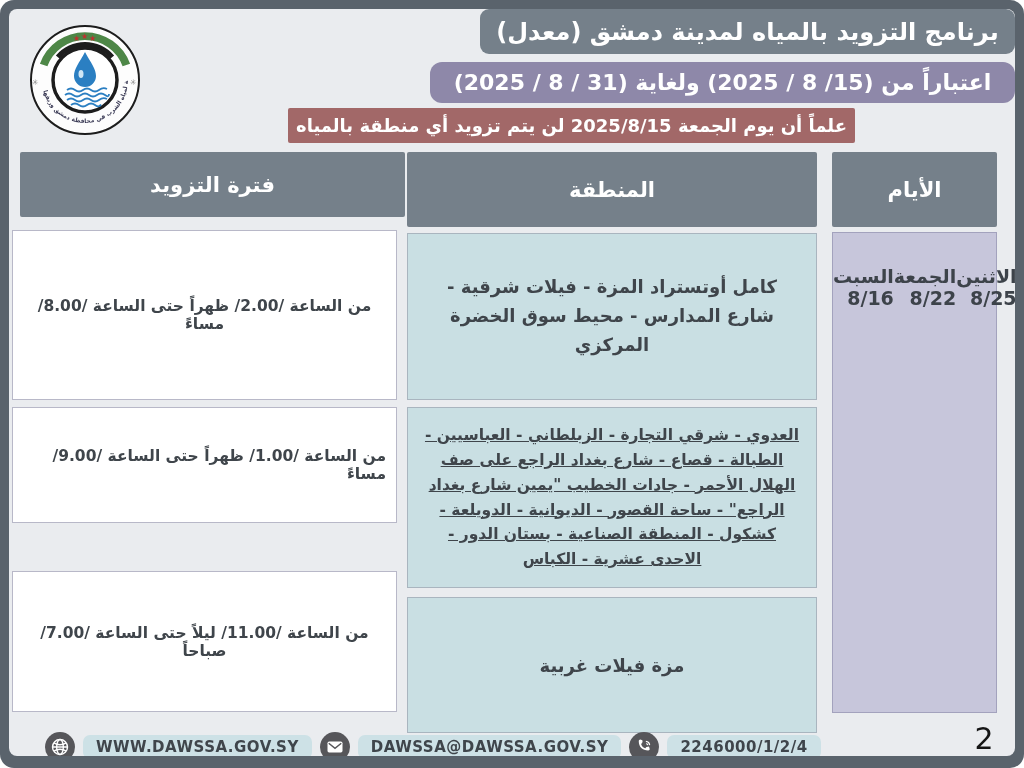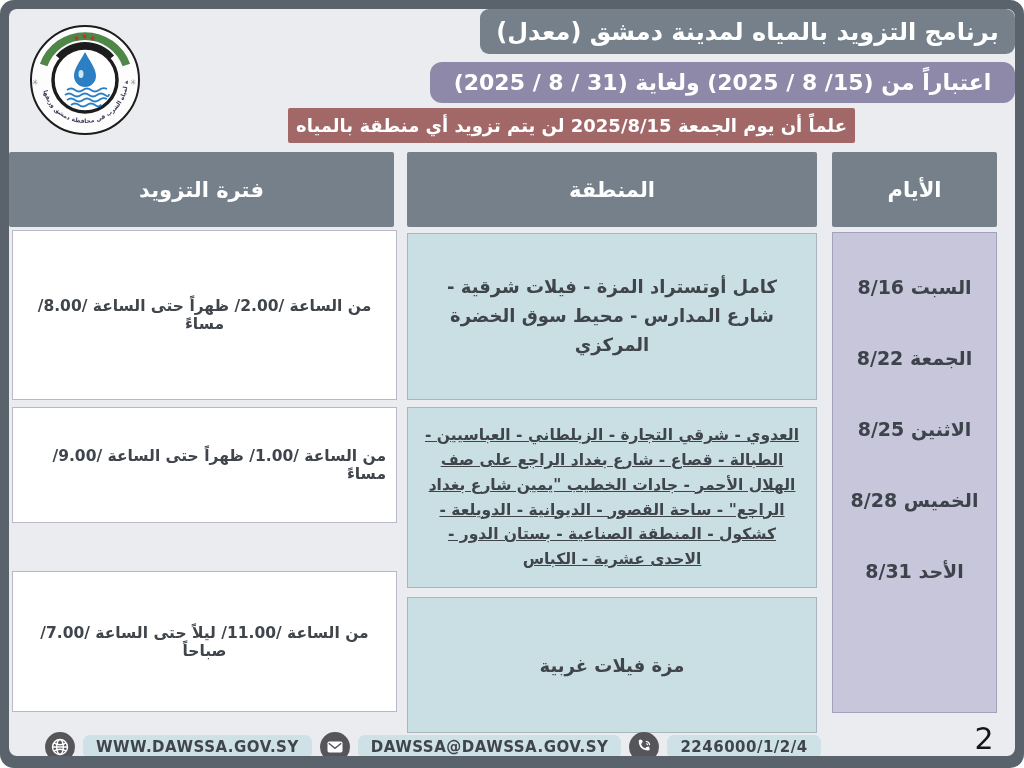--- a/index.html
+++ b/index.html
@@ -8,25 +8,25 @@
          background:#5a636c;border-radius:14px;overflow:hidden;}
   .page{position:absolute;left:9px;top:9px;right:9px;bottom:12px;
         background:#eaecef;border-radius:8px;overflow:hidden;}
   .abs{position:absolute;box-sizing:border-box;}
   .bar{display:flex;align-items:center;justify-content:center;color:#fff;font-weight:bold;direction:rtl;}
   .title-bar{left:471px;top:0;width:535px;height:45px;background:#75808a;border-radius:9px;font-size:24px;}
   .date-bar{left:421px;top:53px;width:585px;height:41px;background:#8e88a9;border-radius:12px;font-size:22px;}
   .notice-bar{left:279px;top:99px;width:567px;height:35px;background:#a26868;border-radius:2px;font-size:18px;}
   .th{background:#75808a;color:#fff;font-weight:bold;font-size:21px;display:flex;
       align-items:center;justify-content:center;direction:rtl;border-radius:2px;}
-  .th-period{left:0;top:143px;width:385px;height:75px;}
+  .th-period{left:11px;top:143px;width:385px;height:65px;}
   .th-area{left:398px;top:143px;width:410px;height:75px;}
   .th-days{left:823px;top:143px;width:165px;height:75px;}
   .days-col{left:823px;top:223px;width:165px;height:481px;background:#c7c6db;
-            border:1px solid #a3a2bd;display:flex;flex-direction:column;padding-top:18px;}
+            border:1px solid #a3a2bd;display:flex;flex-direction:row;padding-top:18px;}
   .day-item{height:71px;display:flex;align-items:center;justify-content:center;
             direction:rtl;font-weight:bold;font-size:19px;color:#3d434a;}
   .cell{display:flex;align-items:center;justify-content:center;text-align:center;
         direction:rtl;font-weight:bold;color:#3f454b;}
   .area-cell{left:398px;width:410px;background:#c9dfe3;border:1px solid #a9b5bf;padding:6px 14px;}
   .area-1{top:224px;height:167px;font-size:18px;line-height:1.6;}
   .area-2{top:398px;height:181px;font-size:15.5px;line-height:1.6;text-decoration:underline;}
   .area-3{top:588px;height:136px;font-size:18px;}
   .period-cell{left:3px;width:385px;background:#ffffff;border:1px solid #b8b8c8;
                font-size:15.5px;padding:4px 10px;}

